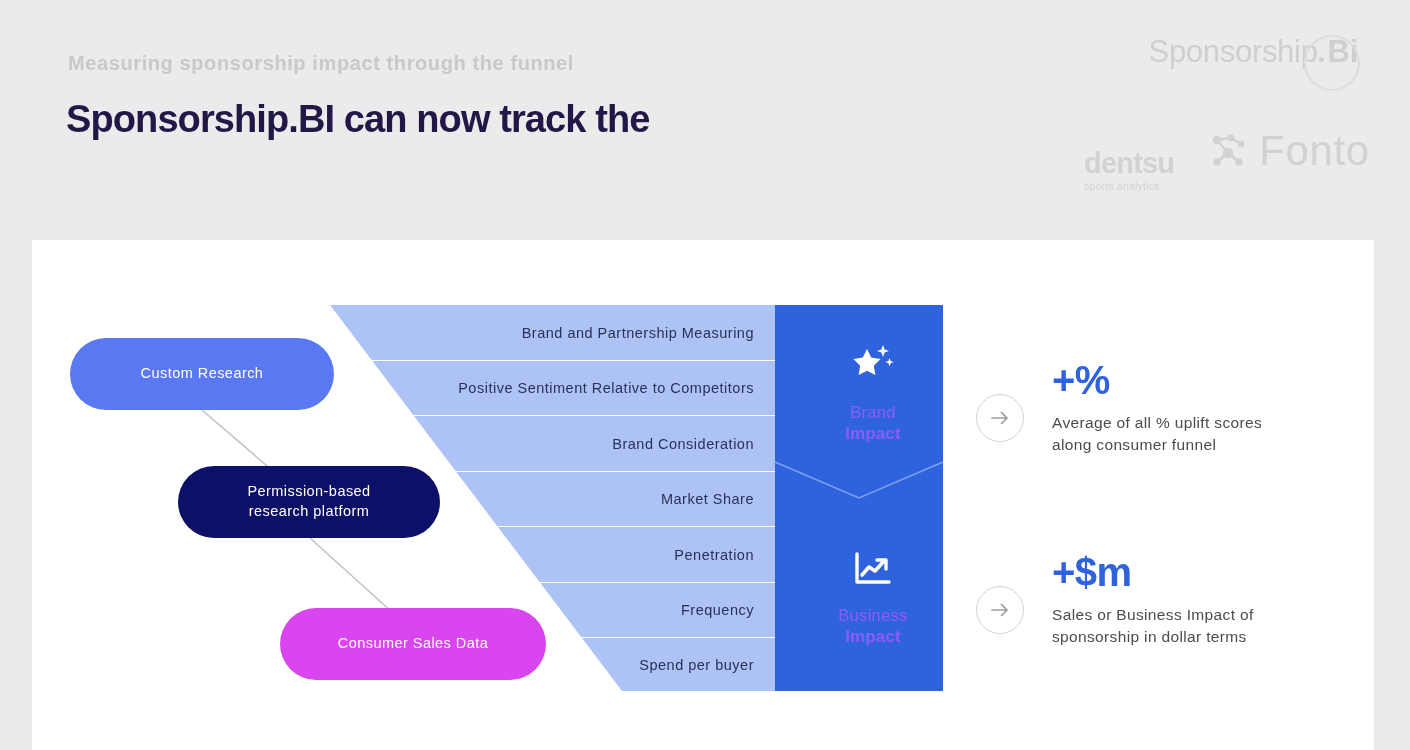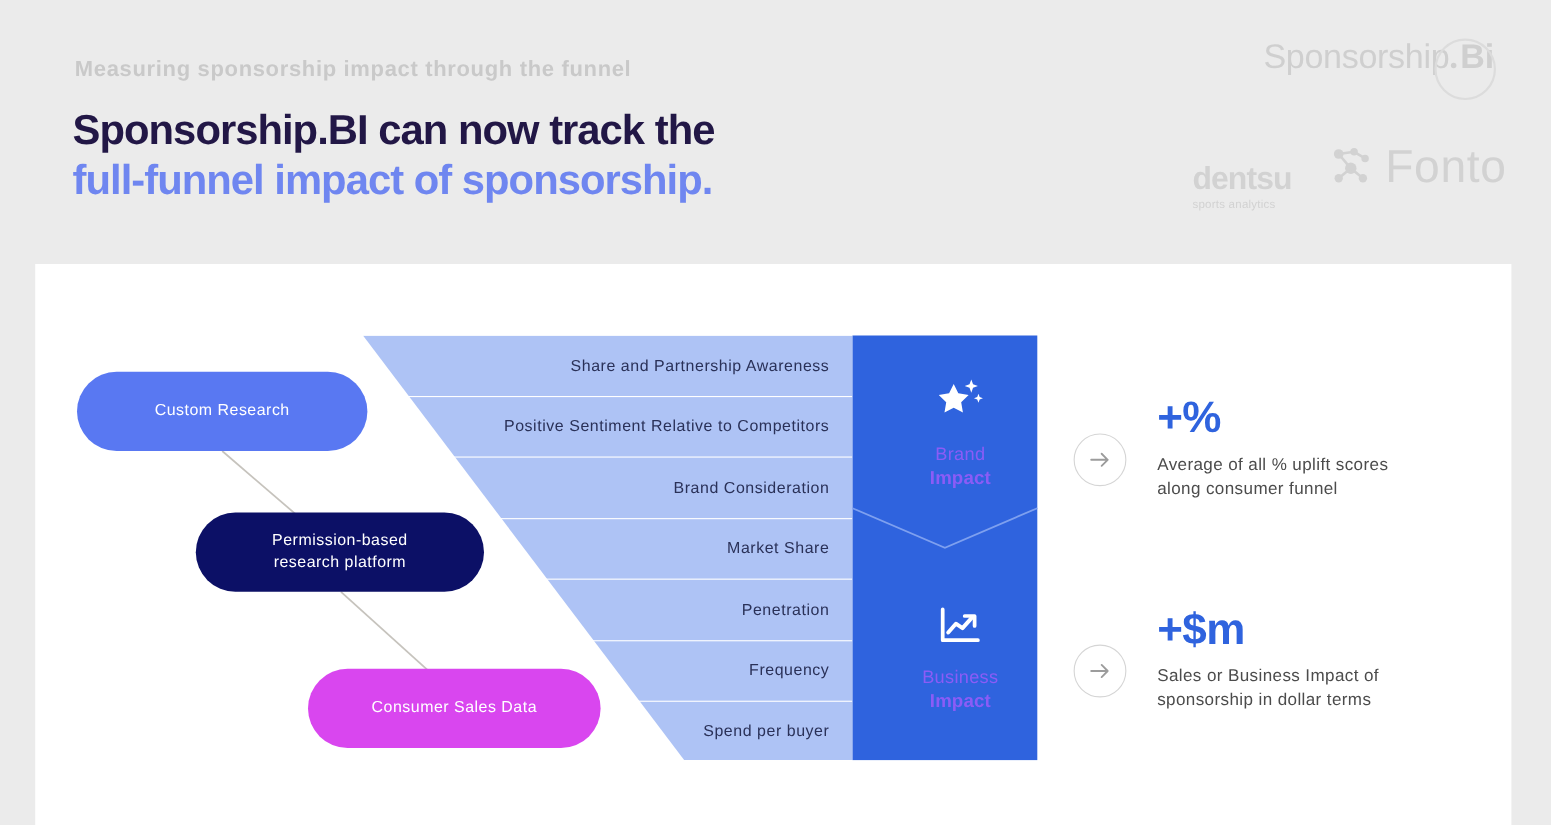--- a/index.html
+++ b/index.html
@@ -226,21 +226,20 @@
 </style>
 </head>
 <body>
 
 <div id="header">
 
   <div id="eyebrow">Measuring sponsorship impact through the funnel</div>
 
   <div id="headline">
     <span class="l1">Sponsorship.BI can now track the</span>
-    <span class="l2">full-funnel impact of sponsorship.</span>
   </div>
 
   <div id="logo-block">
 
     <div id="logo-sbi">
       <span>Sponsorship</span>
       <span class="sbi-dot"></span>
       <span class="sbi-bi">Bi</span>
       <span id="sbi-ring"></span>
     </div>
@@ -291,21 +290,21 @@
         <rect x="290" y="343" width="460" height="54" fill="#aec3f5"></rect>
         <rect x="290" y="398" width="460" height="53" fill="#aec3f5"></rect>
       </g>
 
       <rect x="743" y="65" width="168" height="386" fill="#2f63de"></rect>
 
       <path d="M743 222 L827 258 L911 222" stroke="#7ea0ef" stroke-width="1.6" fill="none"></path>
     </svg>
 
     <div class="funnel-row" style="top:65px;  height:55px;">
-      <span class="funnel-label">Share and Partnership  Awareness</span>
+      <span class="funnel-label">Brand and Partnership  Measuring</span>
     </div>
     <div class="funnel-row" style="top:121px; height:54px;">
       <span class="funnel-label">Positive  Sentiment Relative  to Competitors</span>
     </div>
     <div class="funnel-row" style="top:176px; height:55px;">
       <span class="funnel-label">Brand  Consideration</span>
     </div>
     <div class="funnel-row" style="top:232px; height:54px;">
       <span class="funnel-label">Market  Share</span>
     </div>

